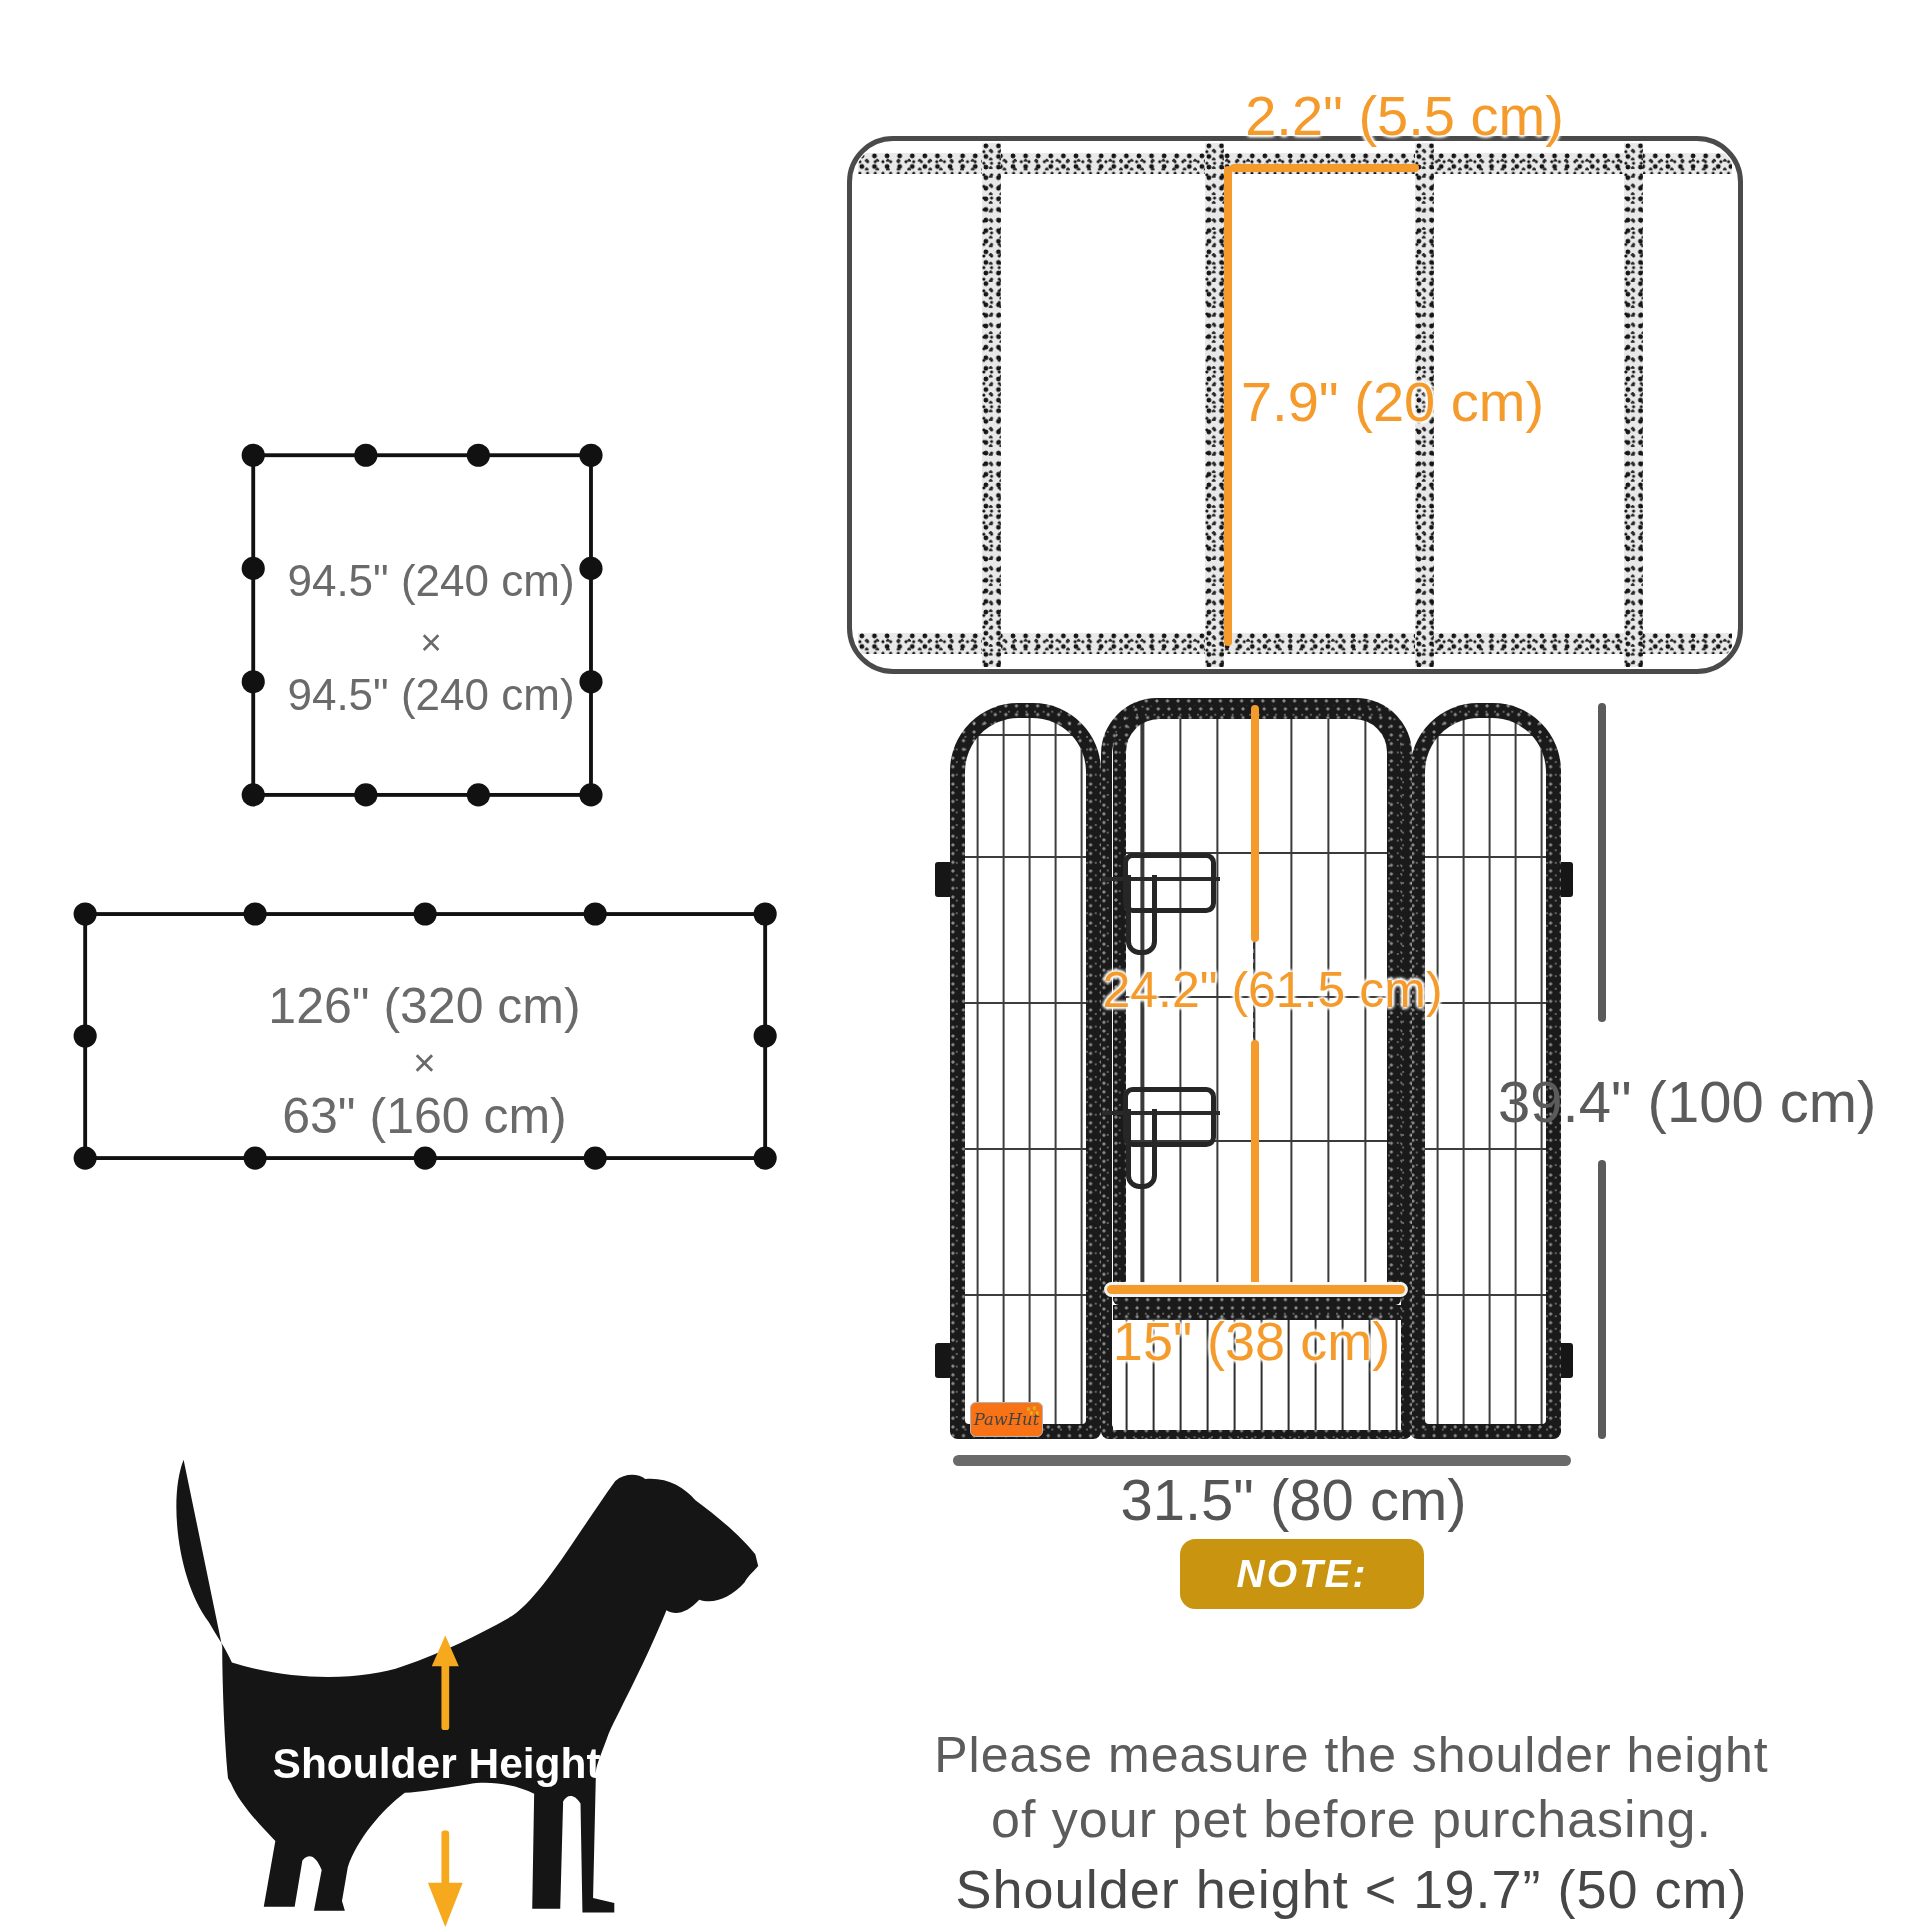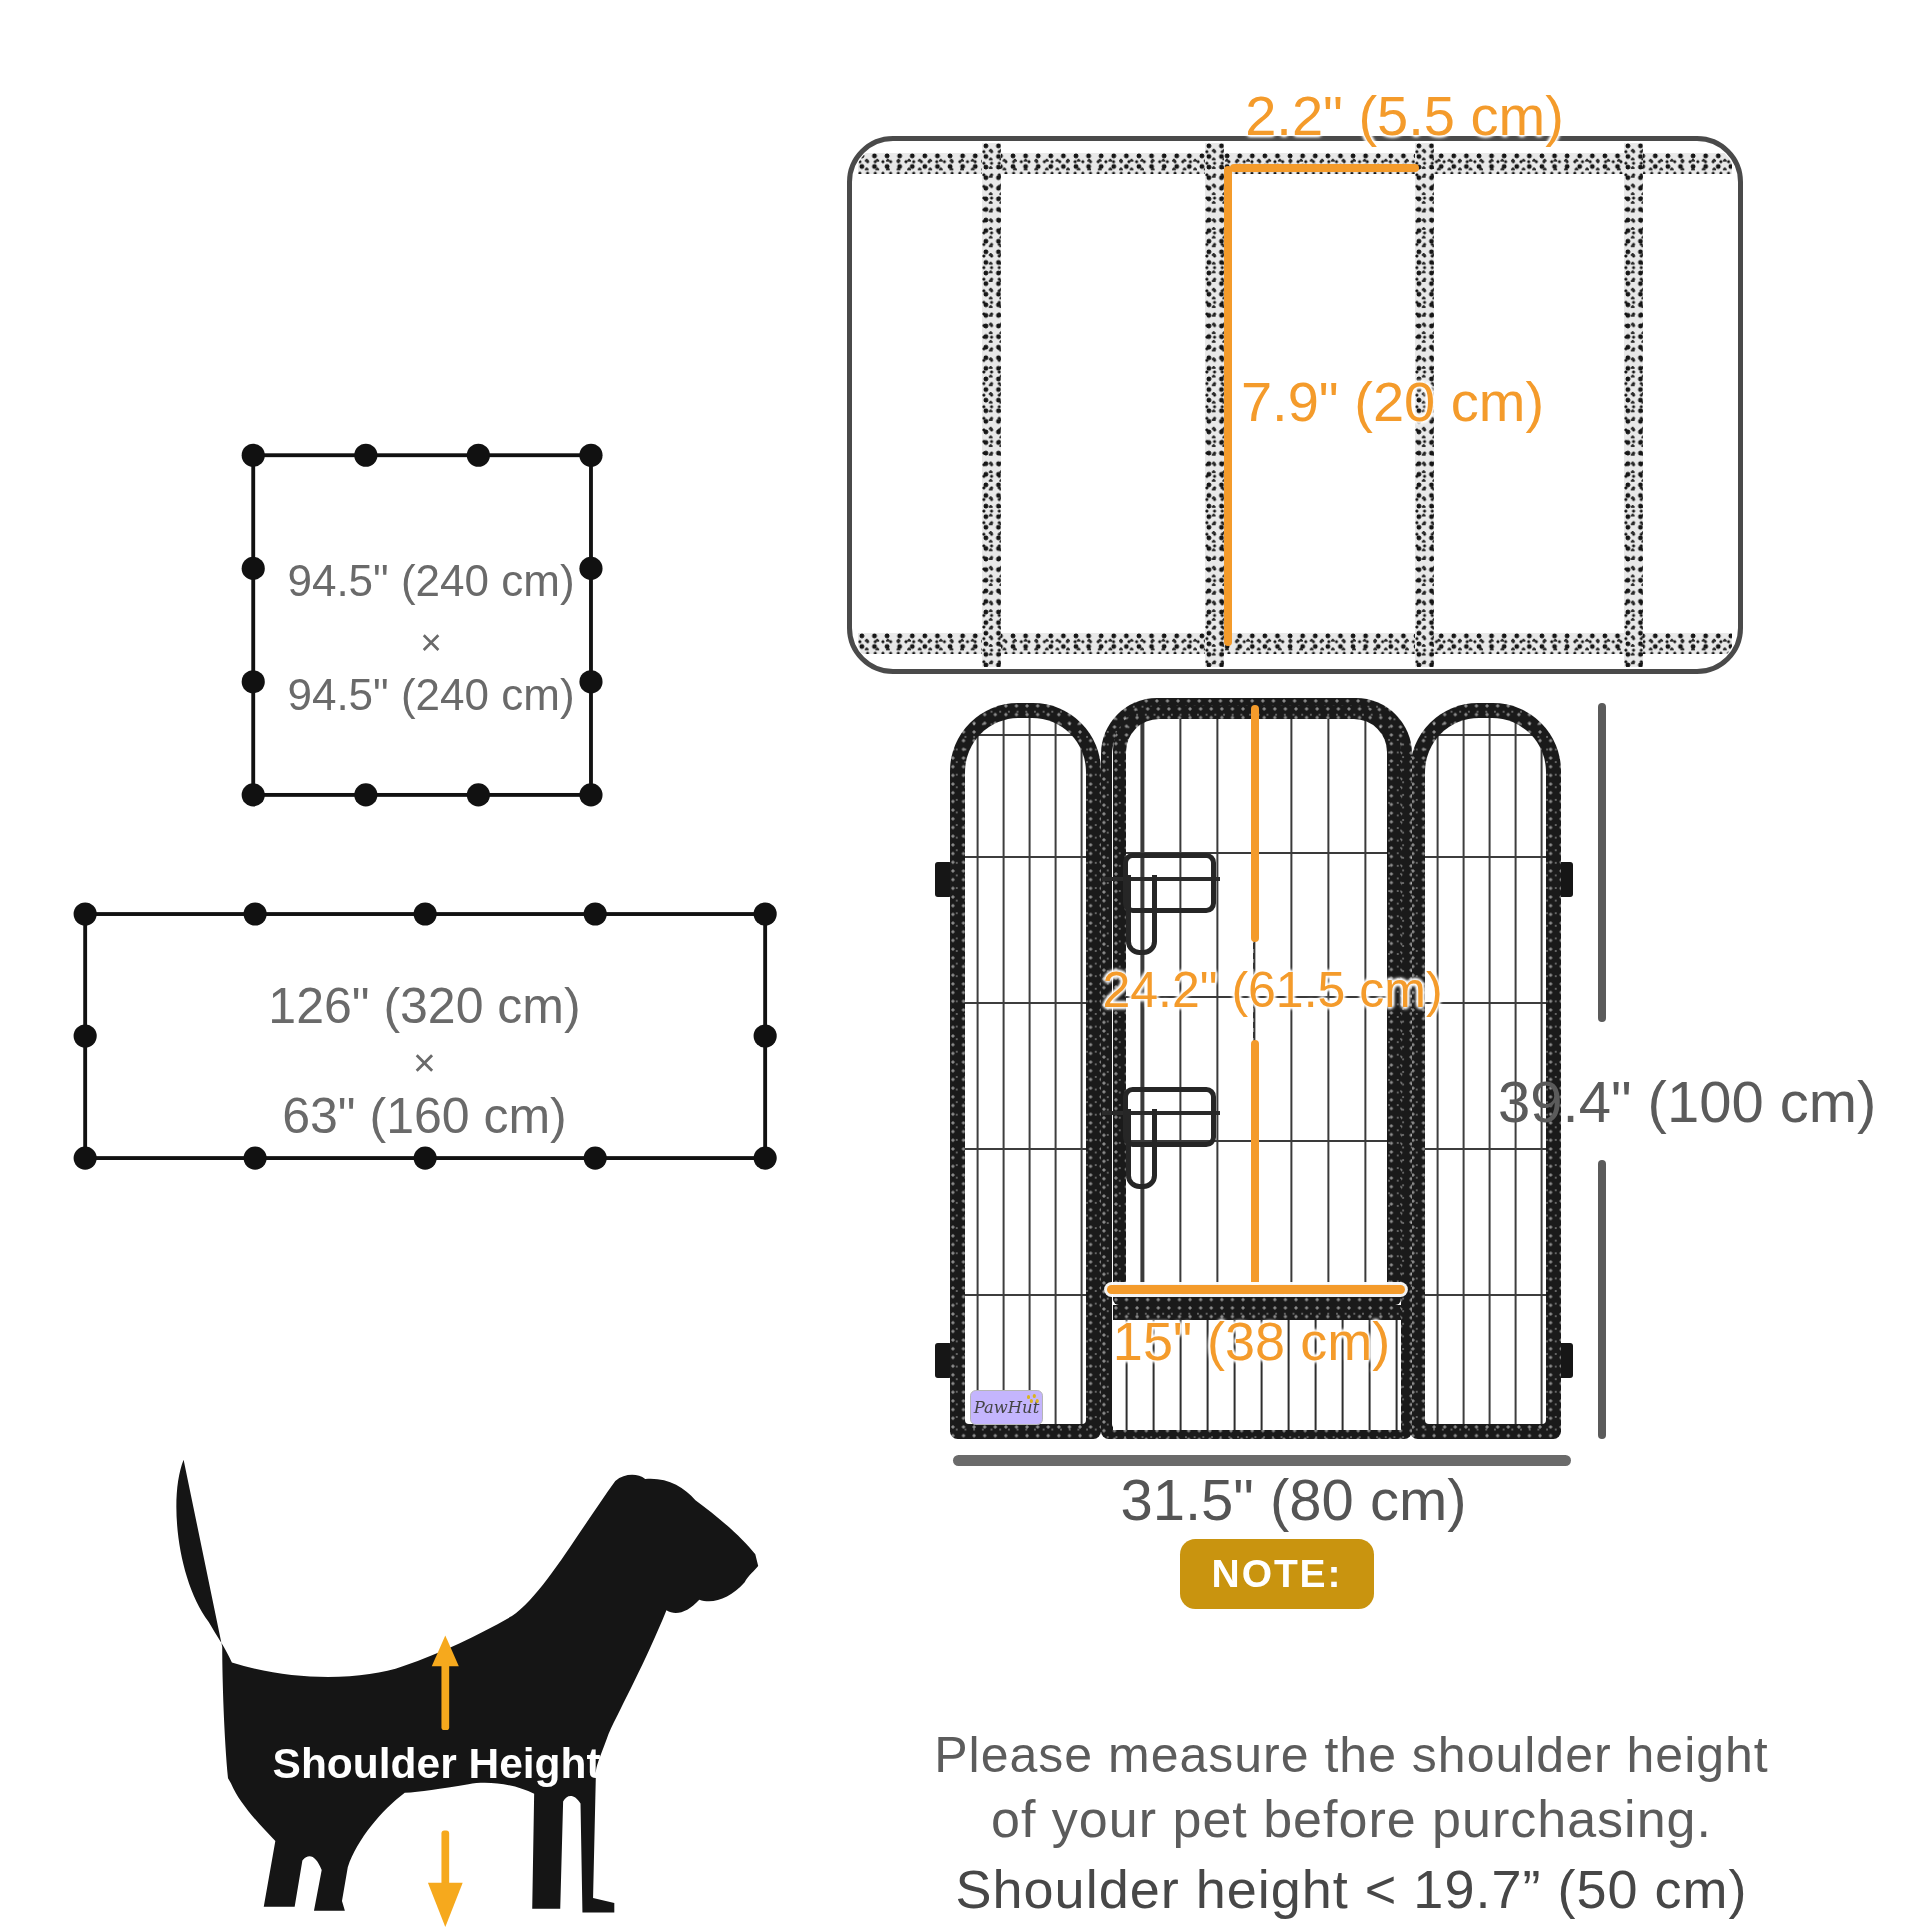--- a/index.html
+++ b/index.html
@@ -64,22 +64,22 @@
   .latch-wire{background:#2a2a2a;height:3.9px;}
   .measure-v{background:#5b5b5b;width:7.7px;border-radius:3.9px;}
   
   .note-badge{
     background:#C9940F;border-radius:15.4px;color:#fff;font-weight:bold;
     display:flex;align-items:center;justify-content:center;letter-spacing:1.9px;
   }
   .note-line{color:#5c5c5c;text-align:center;letter-spacing:1px;}
   
   .brand-logo{
-    background:#c4b5fd;border:1.9px solid #b5b5b5;border-radius:5.8px;
-    display:flex;align-items:center;justify-content:center;
+    background:#f97316;border:1.9px solid #b5b5b5;border-radius:5.8px;
+    display:flex;align-items:center;justify-content:center;margin-top:12px;
   }
   .brand-text{font-family:"DejaVu Serif",serif;font-style:italic;font-size:16.4px;color:#444;}
   .paw-dots{position:absolute;right:11.6px;top:3.9px;width:3.9px;height:3.9px;border-radius:50%;
     background:#d9b320;box-shadow:5.8px -1px 0 #d9b320,2.9px 3.9px 0 #d9b320,8.7px 3.9px 0 #d9b320;}
 </style>
 </head>
 <body>
 
 <div class="canvas">
 
@@ -192,21 +192,21 @@
   <div class="abs g-label" style="left:1498px;top:1068px;font-size:58px;">39.4" (100 cm)</div>
 
   <div class="abs" style="left:953px;top:1455px;width:618px;height:10.6px;border-radius:5.8px;background:#6a6a6a;"></div>
   <div class="abs g-label" style="left:1052px;top:1466px;width:483px;font-size:58px;text-align:center;color:#555;">31.5" (80 cm)</div>
 
   <div class="abs brand-logo" style="left:970px;top:1390px;width:71px;height:33px;">
     <span class="brand-text">PawHut</span>
     <span class="paw-dots"></span>
   </div>
 
-  <div class="abs note-badge" style="left:1180px;top:1539px;width:194px;height:70px;font-size:39px;">NOTE:</div>
+  <div class="abs note-badge" style="left:1180px;top:1539px;width:244px;height:70px;font-size:39px;font-style:italic;">NOTE:</div>
   <div class="abs note-line" style="left:772px;top:1726px;width:1159px;font-size:50px;">Please measure the shoulder height</div>
   <div class="abs note-line" style="left:772px;top:1789px;width:1159px;font-size:52px;">of your pet before purchasing.</div>
   <div class="abs note-line" style="left:772px;top:1858px;width:1159px;font-size:54px;color:#474747;">Shoulder height &lt; 19.7” (50 cm)</div>
 
   <svg class="abs" style="left:116px;top:1448px;" width="676" height="483" viewBox="0 0 700 500">
     <path fill="#151515" d="
       M 70,12
       C 54,52 64,138 96,180
       C 104,194 114,208 120,222
       C 185,243 258,240 297,226

